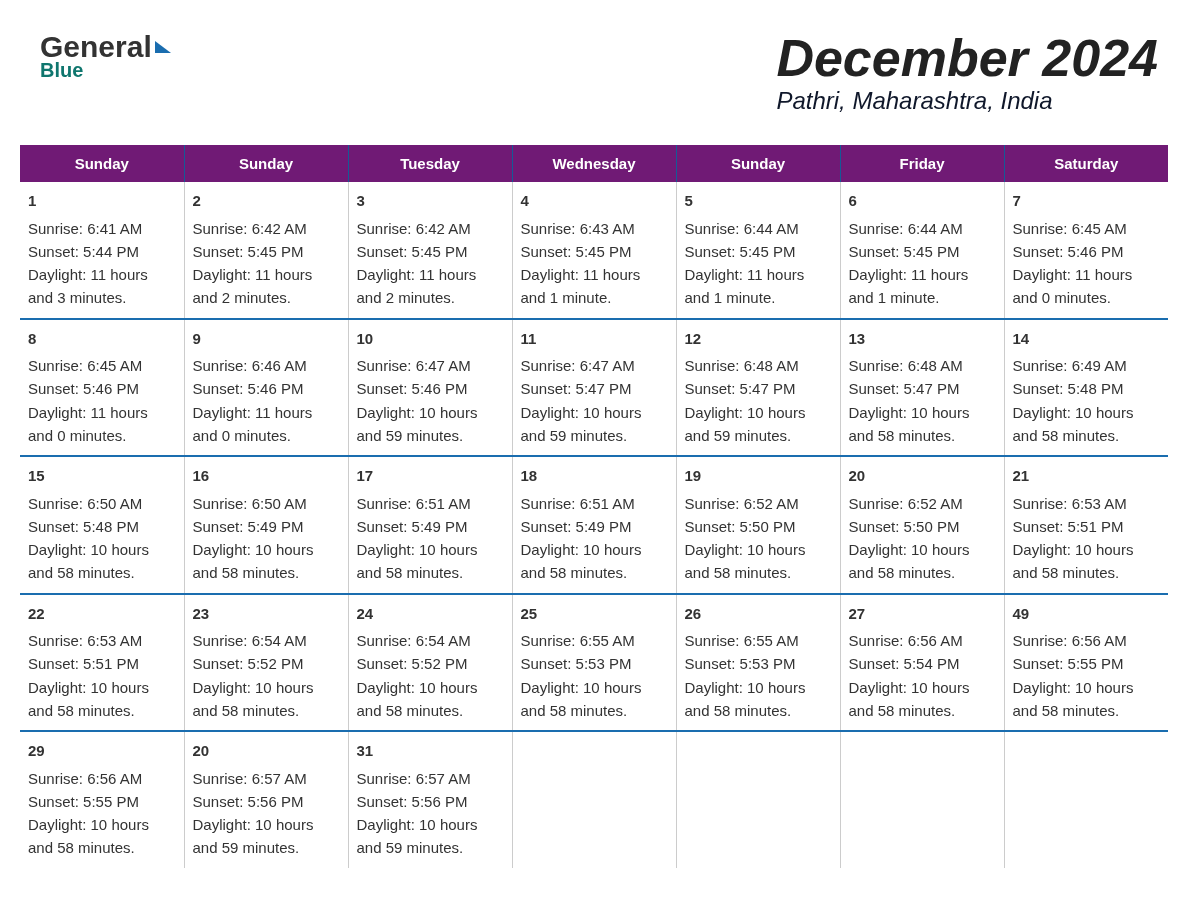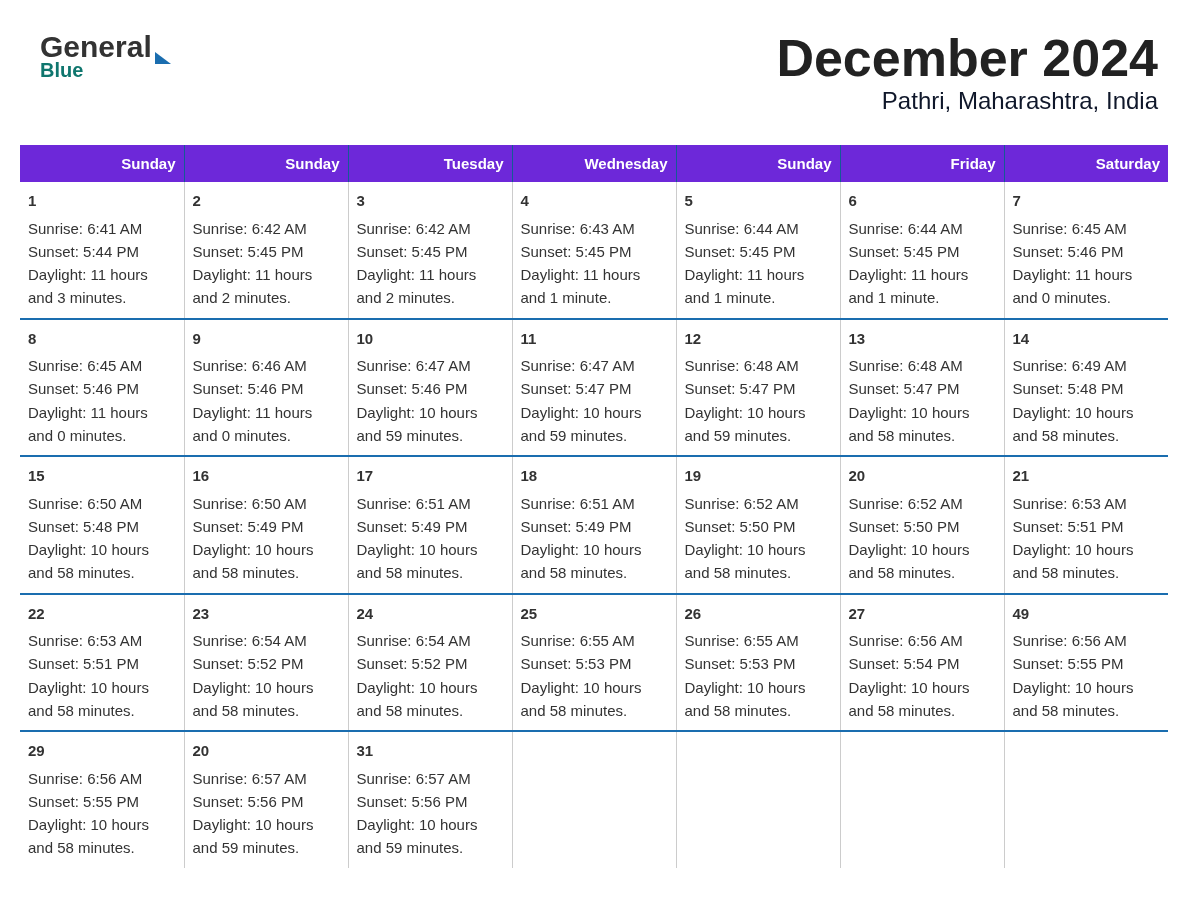--- a/index.html
+++ b/index.html
@@ -17,43 +17,43 @@
       align-items: flex-start;
       margin-bottom: 20px;
       padding: 10px 10px 10px 20px;
     }
     .logo {
       display: flex;
       flex-direction: column;
       align-items: flex-start;
     }
     .title-block {
-      text-align: right;
+      font-style: italic;
     }
     .title-block h1 {
       font-size: 52px;
       font-weight: bold;
       color: #222;
       line-height: 1.1;
     }
     .title-block h2 {
       font-size: 24px;
       font-weight: normal;
       color: #0f172a;
     }
     table {
       width: 100%;
       border-collapse: collapse;
       font-size: 13px;
     }
     thead tr th {
-      background-color: #6d28d9;
+      background-color: #701a75;
       color: #fff;
       padding: 10px 8px;
-      text-align: right;
+      text-align: center;
       font-size: 15px;
       font-weight: bold;
       border-right: 1px solid #155a96;
     }
     thead tr th:last-child {
       border-right: none;
     }
     tbody tr td {
       vertical-align: top;
       padding: 8px;
@@ -75,21 +75,21 @@
       display: block;
       margin-bottom: 4px;
     }
     .day-info {
       font-size: 15px;
       color: #333;
       line-height: 1.55;
     }
     .logo-wrapper {
       display: flex;
-      align-items: flex-end;
+      align-items: center;
       gap: 0;
     }
     .logo-general {
       font-size: 30px;
       font-weight: bold;
       color: #333;
     }
     .logo-arrow {
       display: inline-block;
       width: 0;

